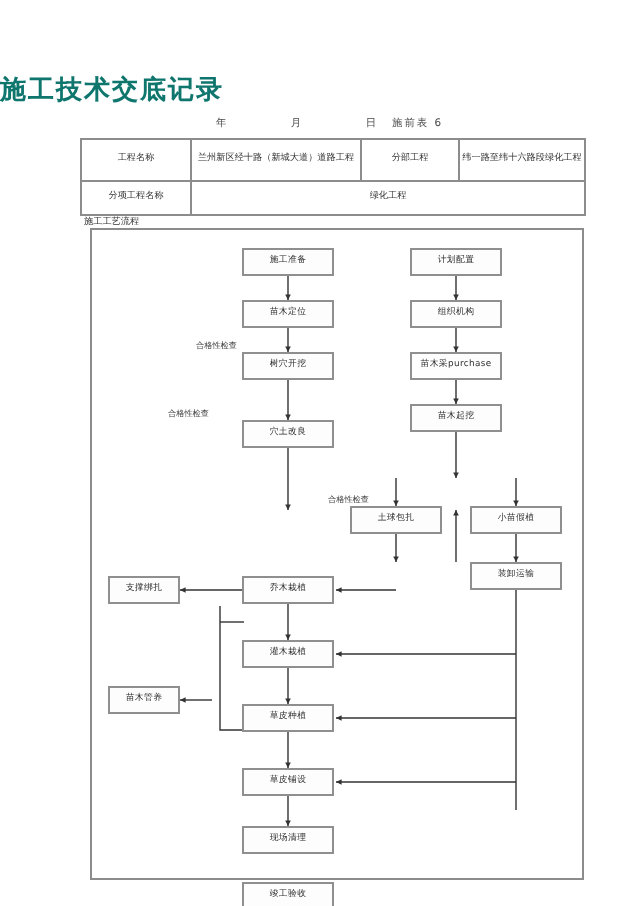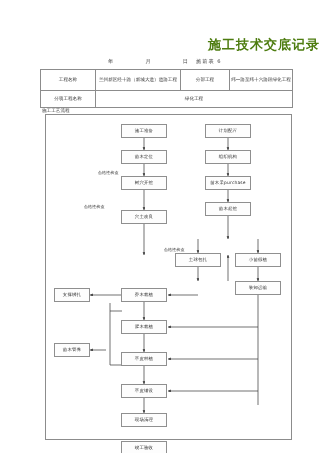--- a/index.html
+++ b/index.html
@@ -19,25 +19,25 @@
     position: absolute;
     left: 0; top: 0;
     width: 320px;
     height: 453px;
   }
   
   .doc-title {
     position: absolute;
     left: 0; top: 36px;
     width: 320px;
-    text-align: right;
+    text-align: left;
     font-size: 13px;
     font-weight: bold;
     letter-spacing: 1px;
-    color: #4d7c0f;
+    color: #0f766e;
   }
   .meta-row {
     position: absolute;
     left: 0; top: 58px;
     width: 320px;
     height: 10px;
     font-size: 5.2px;
     color: #4a4a4a;
   }
   .meta-date {

